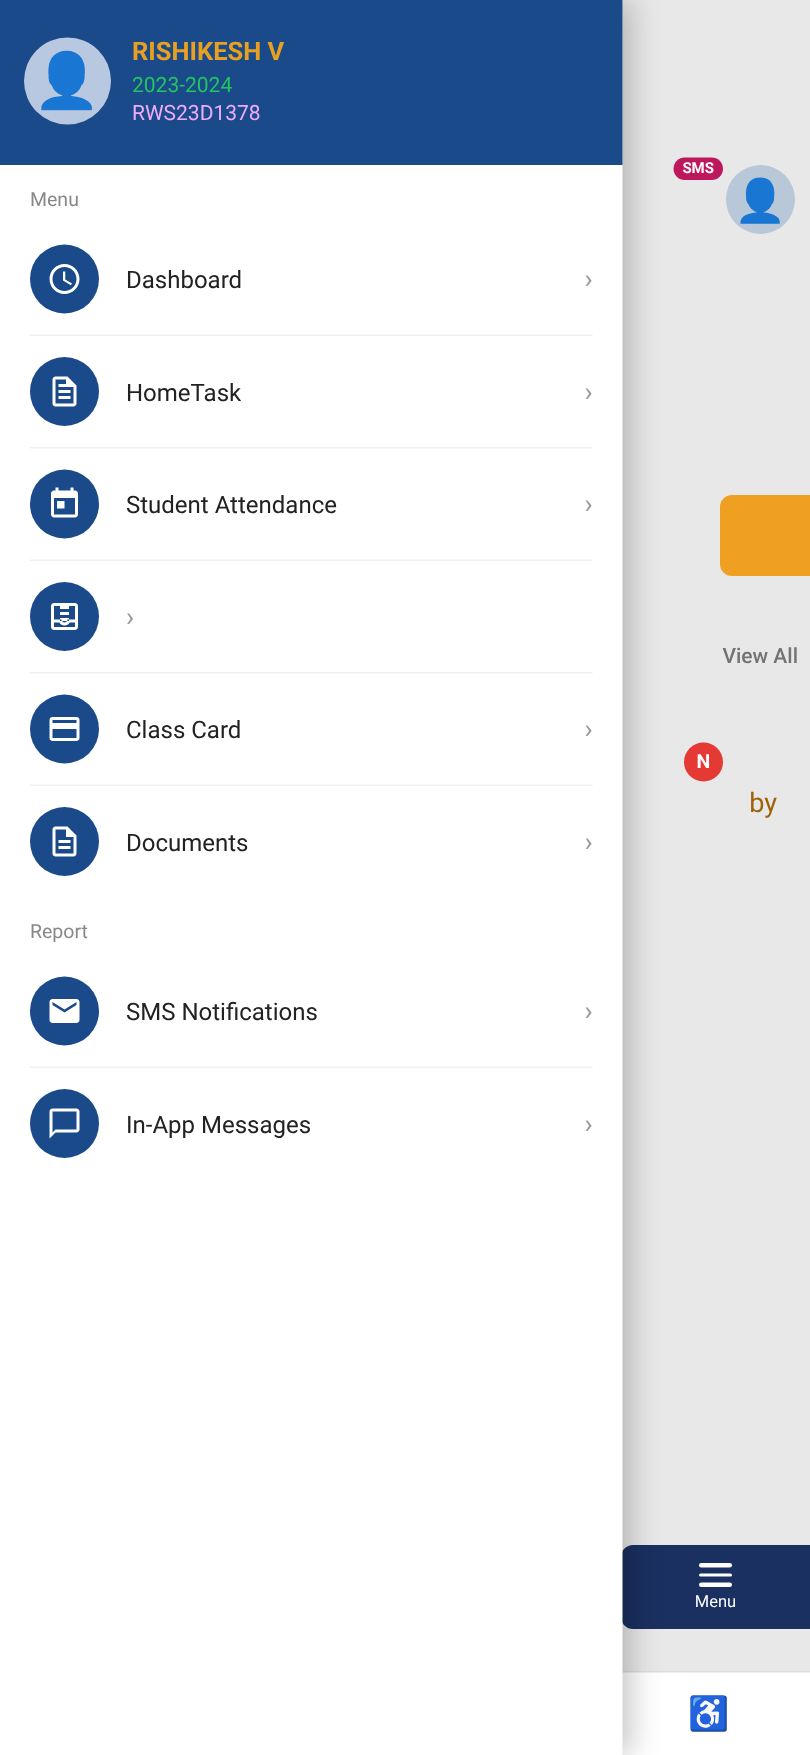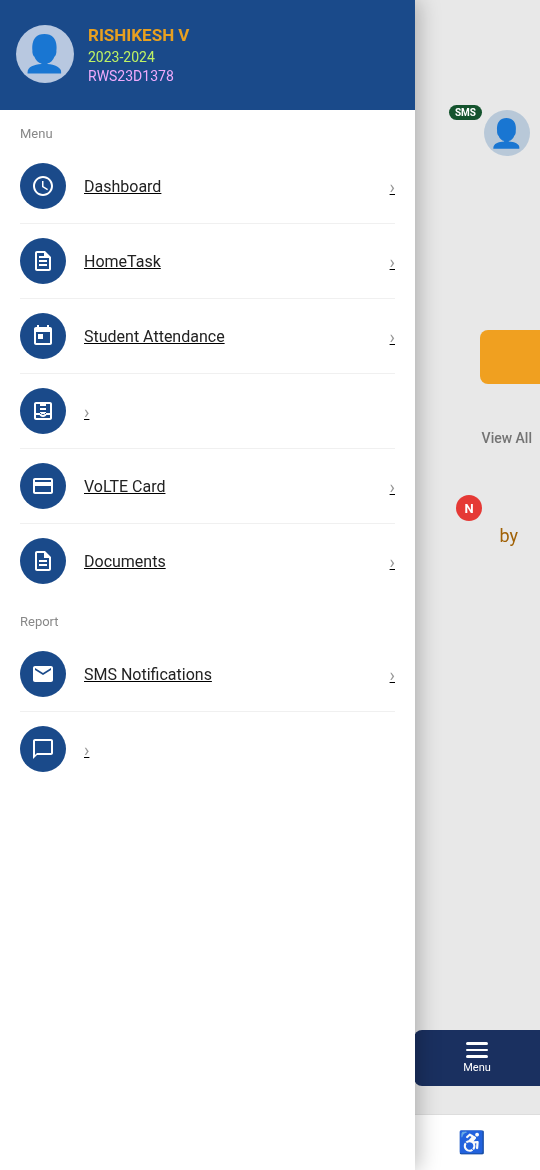--- a/index.html
+++ b/index.html
@@ -107,21 +107,21 @@
       font-size: 36px;
     }
     .user-info { flex: 1; }
     .user-name {
       color: #e8a020;
       font-size: 17px;
       font-weight: 700;
       margin-bottom: 4px;
     }
     .user-year {
-      color: #bef264;
+      color: #22c55e;
       font-size: 14px;
       margin-bottom: 3px;
     }
     .user-id {
       color: #f0abfc;
       font-size: 14px;
     }
 
     
     .menu-section {
@@ -138,21 +138,20 @@
     }
 
     
     .menu-item {
       display: flex;
       align-items: center;
       padding: 14px 20px;
       cursor: pointer;
       transition: background 0.15s;
       gap: 18px;
-      text-decoration: underline;
     }
 
     .menu-icon-wrap {
       width: 46px;
       height: 46px;
       border-radius: 50%;
       background: #1a4a8a;
       display: flex;
       align-items: center;
       justify-content: center;
@@ -197,21 +196,21 @@
     .right-avatar-icon {
       color: #7a9ab0;
       font-size: 28px;
     }
 
     
     .sms-notif {
       position: absolute;
       top: 105px;
       right: 58px;
-      background: #14532d;
+      background: #be185d;
       color: white;
       font-size: 10px;
       font-weight: 700;
       padding: 2px 6px;
       border-radius: 10px;
     }
 
     
     .bottom-nav-partial {
       position: absolute;
@@ -438,21 +437,21 @@
         <span class="menu-chevron">›</span>
       </div>
       <div class="menu-divider"></div>
 
       <div class="menu-item">
         <div class="menu-icon-wrap">
           <svg viewBox="0 0 24 24">
             <path d="M20 4H4c-1.11 0-2 .89-2 2v12c0 1.11.89 2 2 2h16c1.11 0 2-.89 2-2V6c0-1.11-.89-2-2-2zm0 14H4v-6h16v6zm0-10H4V6h16v2z"></path>
           </svg>
         </div>
-        <span class="menu-label">VoLTE Card</span>
+        <span class="menu-label">Class Card</span>
         <span class="menu-chevron">›</span>
       </div>
       <div class="menu-divider"></div>
 
       <div class="menu-item">
         <div class="menu-icon-wrap">
           <svg viewBox="0 0 24 24">
             <path d="M14 2H6c-1.1 0-2 .9-2 2v16c0 1.1.9 2 2 2h12c1.1 0 2-.9 2-2V8l-6-6zm4 18H6V4h7v5h5v11zM8 15h8v2H8zm0-4h8v2H8z"></path>
           </svg>
         </div>
@@ -472,20 +471,21 @@
         <span class="menu-chevron">›</span>
       </div>
       <div class="menu-divider"></div>
 
       <div class="menu-item">
         <div class="menu-icon-wrap">
           <svg viewBox="0 0 24 24">
             <path d="M20 2H4c-1.1 0-2 .9-2 2v18l4-4h14c1.1 0 2-.9 2-2V4c0-1.1-.9-2-2-2zm0 14H6l-2 2V4h16v12z"></path>
           </svg>
         </div>
+        <span class="menu-label">In-App Messages</span>
         <span class="menu-chevron">›</span>
       </div>
     </div>
   </div>
 
 </div>
 
 <div class="android-nav" style="position:fixed;bottom:0;left:0;width:540px;">
   <div class="nav-btn">
     <div class="nav-square"></div>

